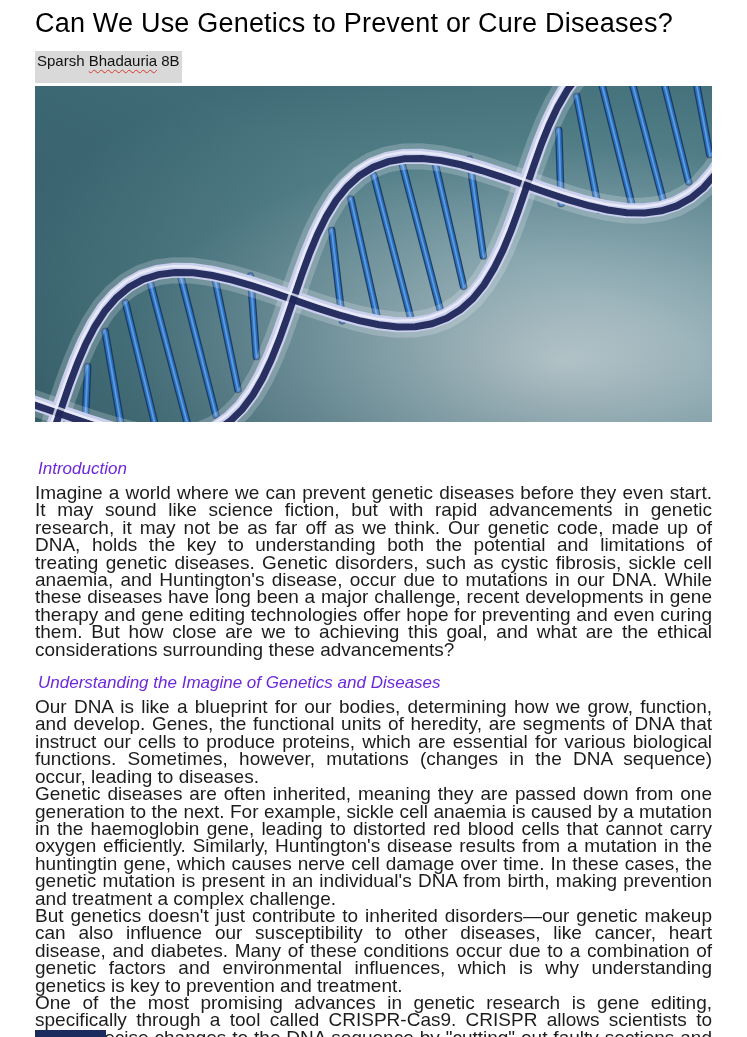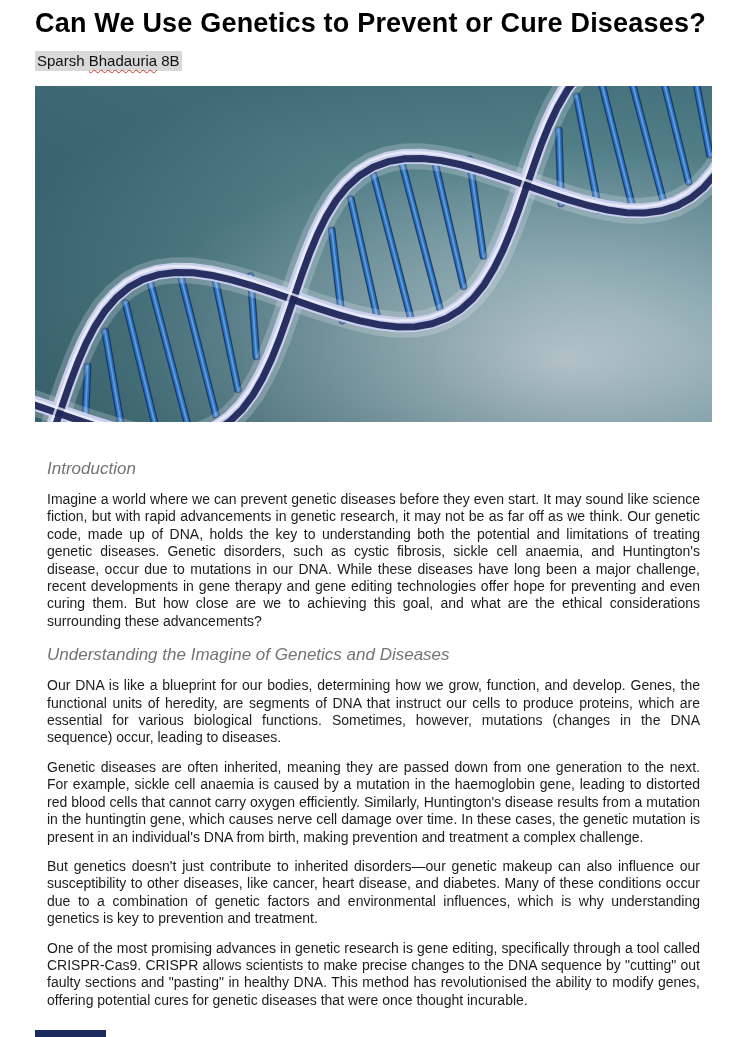--- a/index.html
+++ b/index.html
@@ -7,47 +7,47 @@
     position:relative;
     width:747px;height:1037px;
     overflow:hidden;
     background:#ffffff;
     font-family:"Liberation Sans","DejaVu Sans",sans-serif;
     color:#1e1e1e;
   }
   .content{padding:6px 35px 0 35px;}
   h1.doc-title{
     margin:2px 0 12px 0;
-    font-size:27px;font-weight:700;color:#000;
+    font-size:27px;font-weight:400;color:#000;
     letter-spacing:0.2px;
   }
   .author-line{margin:0 0 15px 0;font-size:15px;line-height:20px;}
-  .author-hl{background:#d9d9d9;padding:1px 2px 2px 2px;color:#111;}
+  .author-hl{background:#d9d9d9;padding:1px 2px 14px 2px;color:#111;}
   .misspell{
     text-decoration-line:underline;
     text-decoration-style:wavy;
     text-decoration-color:#d8392b;
     text-decoration-thickness:1px;
     text-underline-offset:3px;
   }
   .hero{
     width:677px;height:336px;
     margin-bottom:36px;
     line-height:0;
   }
   .hero svg{display:block;}
   h2.section-heading{
-    margin:14px 0 5px 12px;
+    margin:14px 0 5px 3px;
     font-size:17px;line-height:21px;
     font-style:italic;font-weight:400;
-    color:#737373;
+    color:#6d28d9;
   }
   p.body-para{
-    margin:12px;
-    font-size:14px;line-height:17.4px;
+    margin:0;
+    font-size:19px;line-height:17.4px;
     text-align:justify;
     color:#1c1c1c;
   }
   .next-page-sliver{
     position:absolute;left:35px;bottom:0;
     width:71px;height:7px;
     background:#1c2b5e;
   }
 </style>
 </head>

